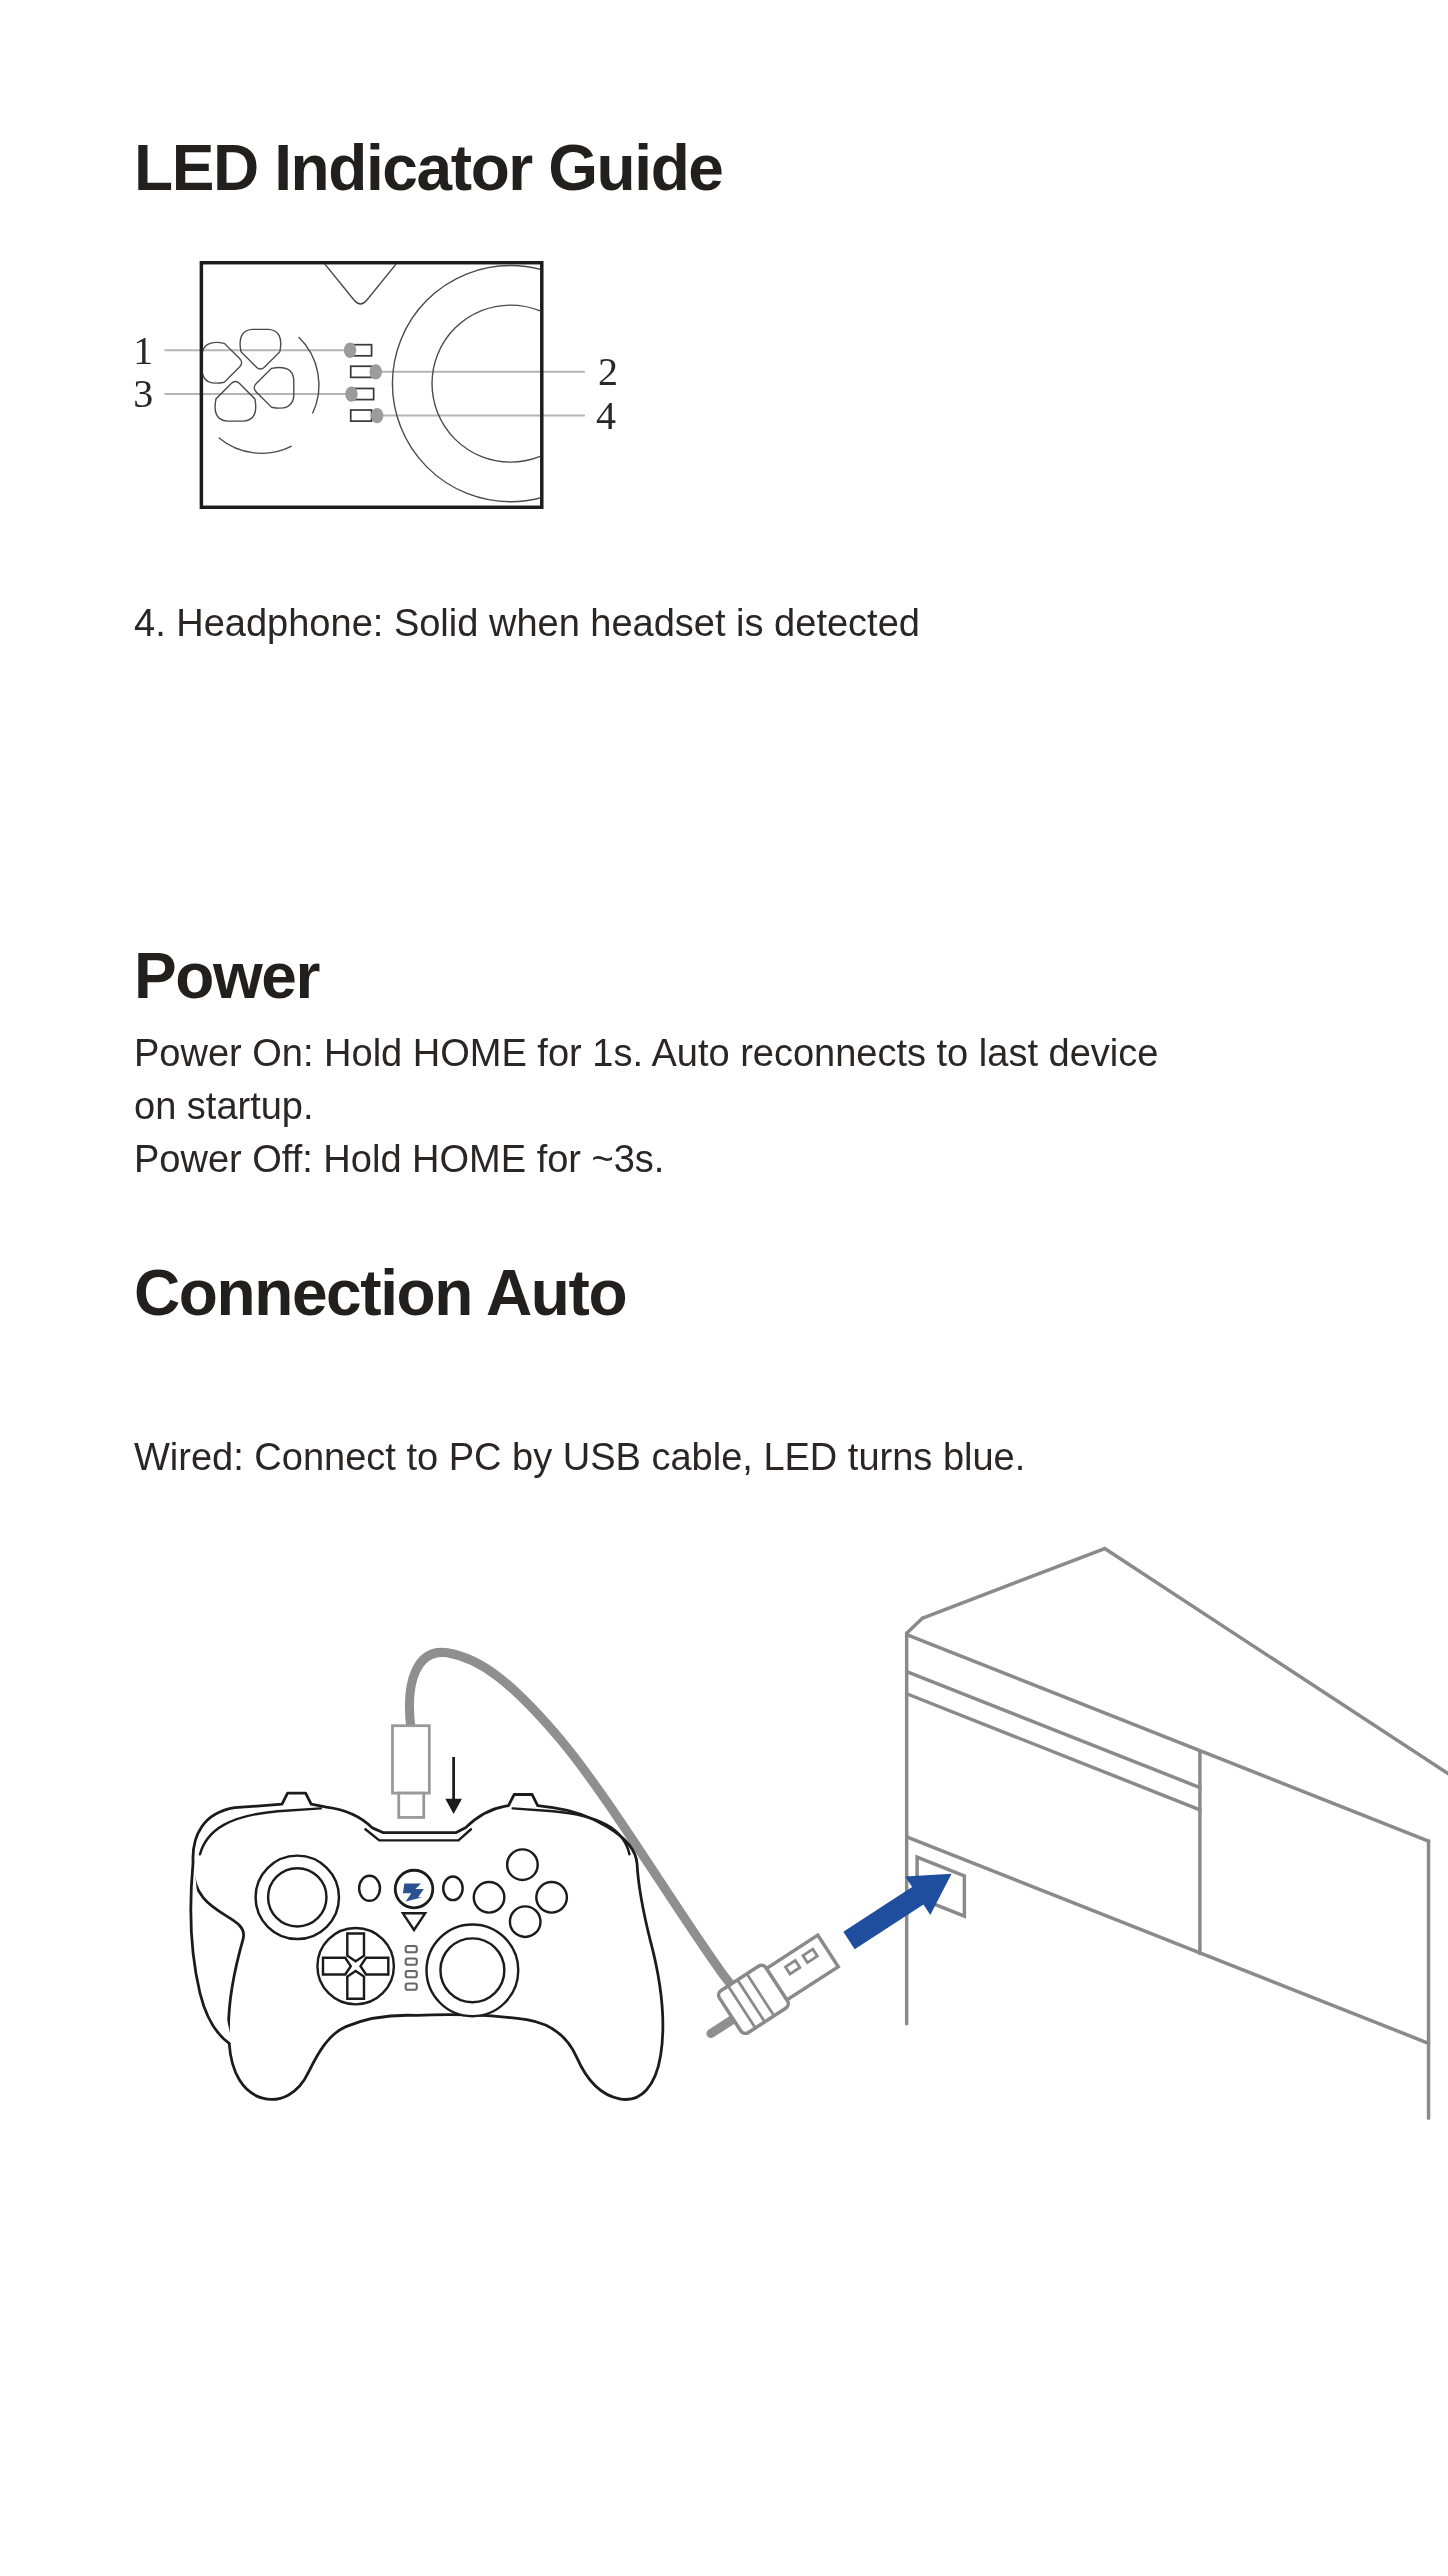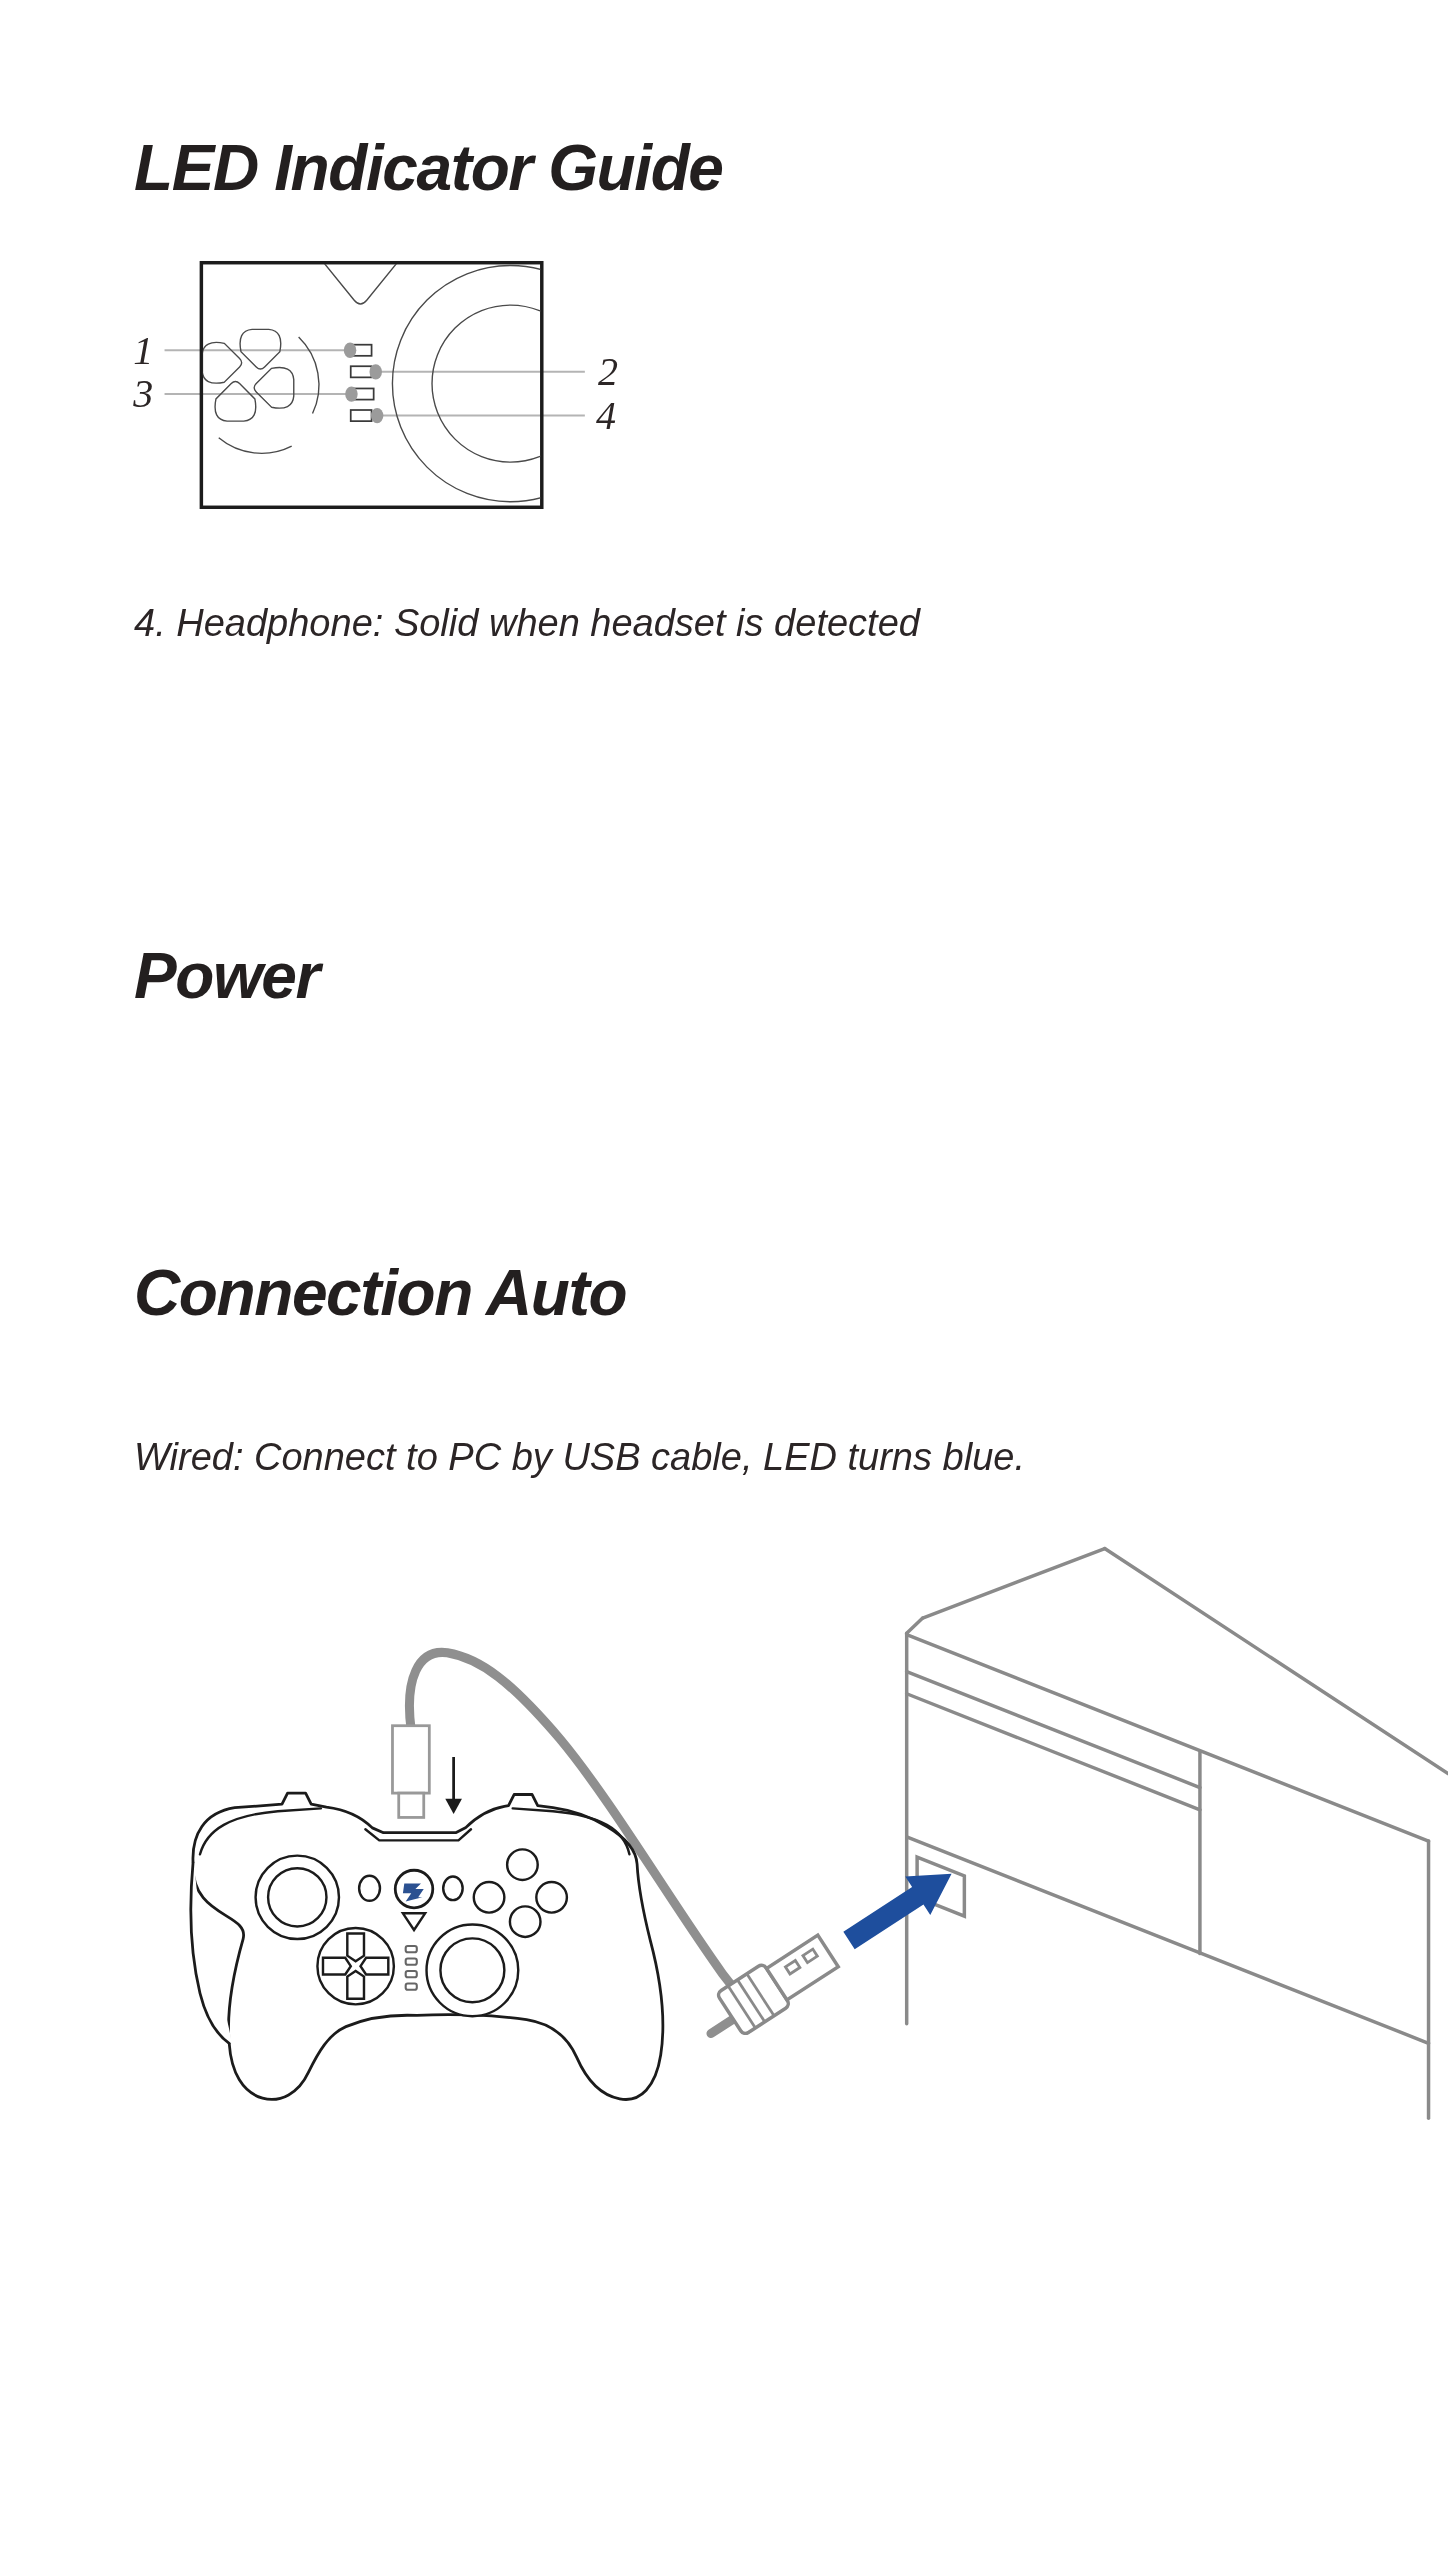--- a/index.html
+++ b/index.html
@@ -3,21 +3,20 @@
 <meta charset="utf-8">
 <style>
   html,body{margin:0;padding:0;background:#ffffff;}
   #page{
     position:relative;
     width:1449px;height:2576px;
     background:#ffffff;
     font-family:"Liberation Sans", sans-serif;
     color:var(--text,#2b2526);
     overflow:hidden;
-    font-style:italic;
   }
   .abs{position:absolute;}
   .h1{
     font-weight:bold;
     font-size:64px;
     letter-spacing:-1.4px;
     color:var(--heading,#231f1f);
     line-height:1.1;
     white-space:nowrap;
   }
@@ -102,20 +101,25 @@
     <div class="abs dianum" style="left:15.3px;top:115px;">3</div>
     <div class="abs dianum" style="left:480px;top:93px;">2</div>
     <div class="abs dianum" style="left:478px;top:137px;">4</div>
   </div>
 
   <div class="abs" style="left:134px;top:596px;">
     <div class="list-text">4. Headphone: Solid when headset is detected</div>
   </div>
 
   <div class="abs h1" style="left:134px;top:941px;">Power</div>
+  <div class="abs" style="left:134px;top:1027px;">
+    <div class="body-text">Power On: Hold HOME for 1s. Auto reconnects to last device</div>
+    <div class="body-text">on startup.</div>
+    <div class="body-text">Power Off: Hold HOME for ~3s.</div>
+  </div>
 
   <div class="abs h1" style="left:134px;top:1258px;">Connection Auto</div>
   <div class="abs body-text" style="left:134px;top:1383px;margin-top:48px;">Wired: Connect to PC by USB cable, LED turns blue.</div>
 
   <div class="abs" style="left:118px;top:1529px;width:1330px;height:695px;">
     <svg width="1330" height="695" viewBox="0 0 1914 1000">
 
       <path d="M 422,290
                C 412,216 432,172 474,178
                C 522,186 566,220 636,302

